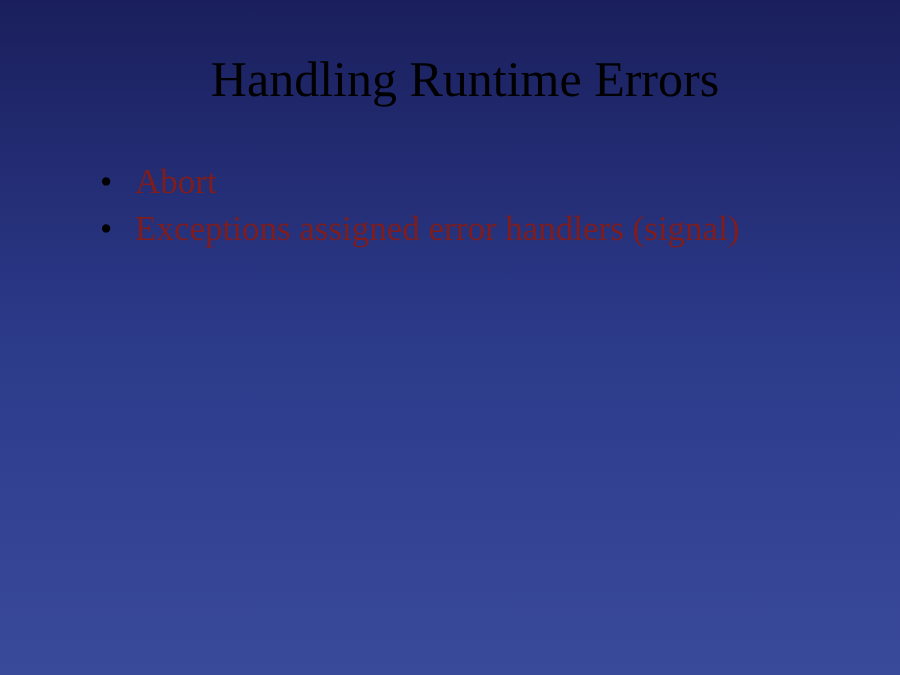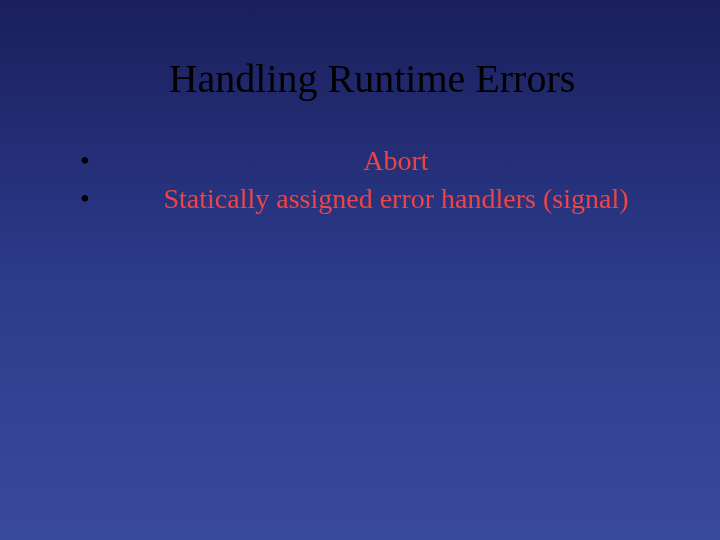--- a/index.html
+++ b/index.html
@@ -12,54 +12,52 @@
   body {
     background: linear-gradient(to bottom, #1a1f5c 0%, #2c3a8a 50%, #3a4a9a 100%);
     font-family: "Times New Roman", Times, serif;
     color: #000;
   }
   .slide {
     width: 720px;
     height: 396px;
     box-sizing: border-box;
     padding: 30px 36px 40px 60px;
-    margin-top: 15px;
   }
   .title {
     text-align: center;
     font-size: 40px;
     font-weight: normal;
     margin: 10px 0 40px 0;
     color: #000;
   }
   .bullets {
     list-style: none;
     padding: 0;
     margin: 0 0 0 20px;
   }
   .bullets li {
     font-size: 28px;
     line-height: 1.35;
-    color: #ef4444;
+    color: #7f1d1d;
     position: relative;
     padding-left: 28px;
     margin: 0;
-    text-align: center;
   }
   .bullets li::before {
     content: "•";
     position: absolute;
     left: 0;
     top: 0;
     font-size: 28px;
     color: #000;
   }
 </style>
 </head>
 <body>
 
 <div class="slide">
   <h1 class="title">Handling Runtime Errors</h1>
   <ul class="bullets">
     <li>Abort</li>
-    <li>Statically assigned error handlers (signal)</li>
+    <li>Exceptions assigned error handlers (signal)</li>
   </ul>
 </div>
 
 </body></html>

